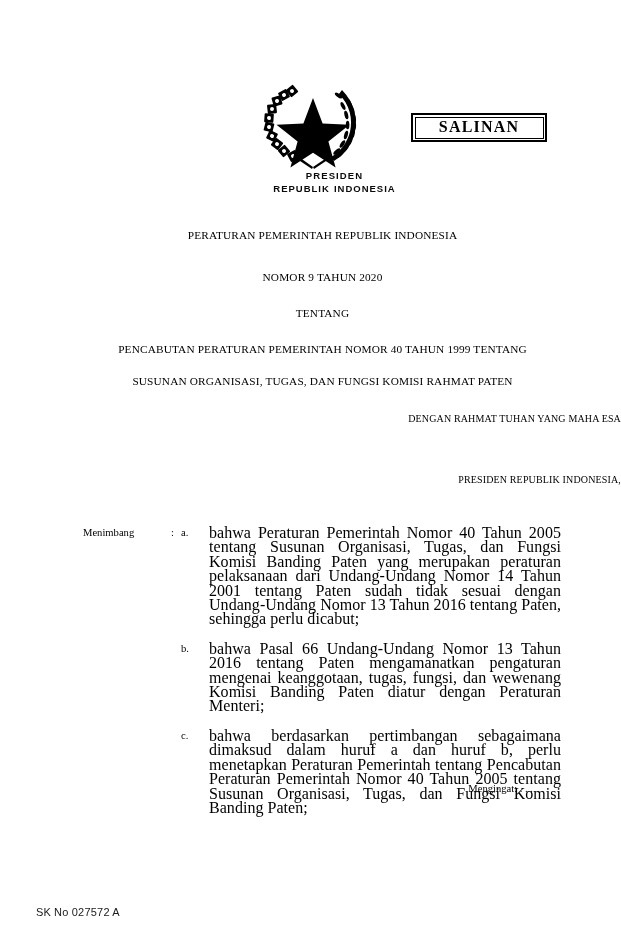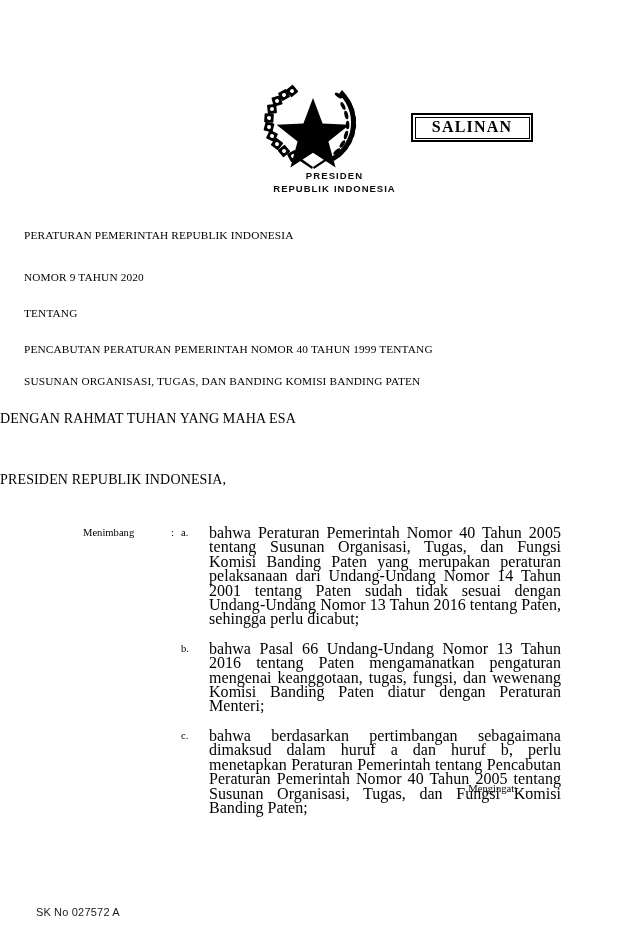--- a/index.html
+++ b/index.html
@@ -60,21 +60,21 @@
   .presiden-caption .line2 .gap {
     display: inline-block;
     width: 4px;
   }
 
   
   .salinan-stamp {
     position: absolute;
     left: 411px;
     top: 113px;
-    width: 122px;
+    width: 136px;
     height: 29px;
     border: 2.5px solid #000;
     background: #fff;
     box-sizing: border-box;
     padding: 1.5px;
   }
   .salinan-stamp .inner {
     width: 100%;
     height: 100%;
     border: 1px solid #000;
@@ -93,40 +93,40 @@
   }
 
   
   .title-block {
     position: absolute;
     left: 0;
     top: 228px;
     width: 621px;
   }
   .title-line {
-    text-align: left;
+    text-align: center;
     font-size: 11.3px;
     line-height: 14px;
     letter-spacing: 0.15px;
     white-space: nowrap;
     padding-left: 24px;
   }
   .sp-28 { height: 28px; }
   .sp-18 { height: 18px; }
   .sp-22 { height: 22px; }
 
   .decree-block {
     position: absolute;
     left: 0;
     top: 412px;
     width: 621px;
   }
   .decree-line {
-    text-align: left;
-    font-size: 14px;
+    text-align: right;
+    font-size: 10px;
     line-height: 14px;
     letter-spacing: 0.15px;
     white-space: nowrap;
   }
   .sp-47 { height: 47px; }
 
   
   .considerations {
     position: absolute;
     left: 16px;
@@ -295,21 +295,21 @@
 
   <div class="title-block">
     <div class="title-line">PERATURAN PEMERINTAH REPUBLIK INDONESIA</div>
     <div class="sp-28"></div>
     <div class="title-line">NOMOR 9 TAHUN 2020</div>
     <div class="sp-22"></div>
     <div class="title-line">TENTANG</div>
     <div class="sp-22"></div>
     <div class="title-line">PENCABUTAN PERATURAN PEMERINTAH NOMOR 40 TAHUN 1999 TENTANG</div>
     <div class="sp-18"></div>
-    <div class="title-line">SUSUNAN ORGANISASI, TUGAS, DAN BANDING KOMISI BANDING PATEN</div>
+    <div class="title-line">SUSUNAN ORGANISASI, TUGAS, DAN FUNGSI KOMISI RAHMAT PATEN</div>
   </div>
 
   <div class="decree-block">
     <div class="decree-line">DENGAN RAHMAT TUHAN YANG MAHA ESA</div>
     <div class="sp-47"></div>
     <div class="decree-line">PRESIDEN REPUBLIK INDONESIA,</div>
   </div>
 
   <div class="considerations">
 

